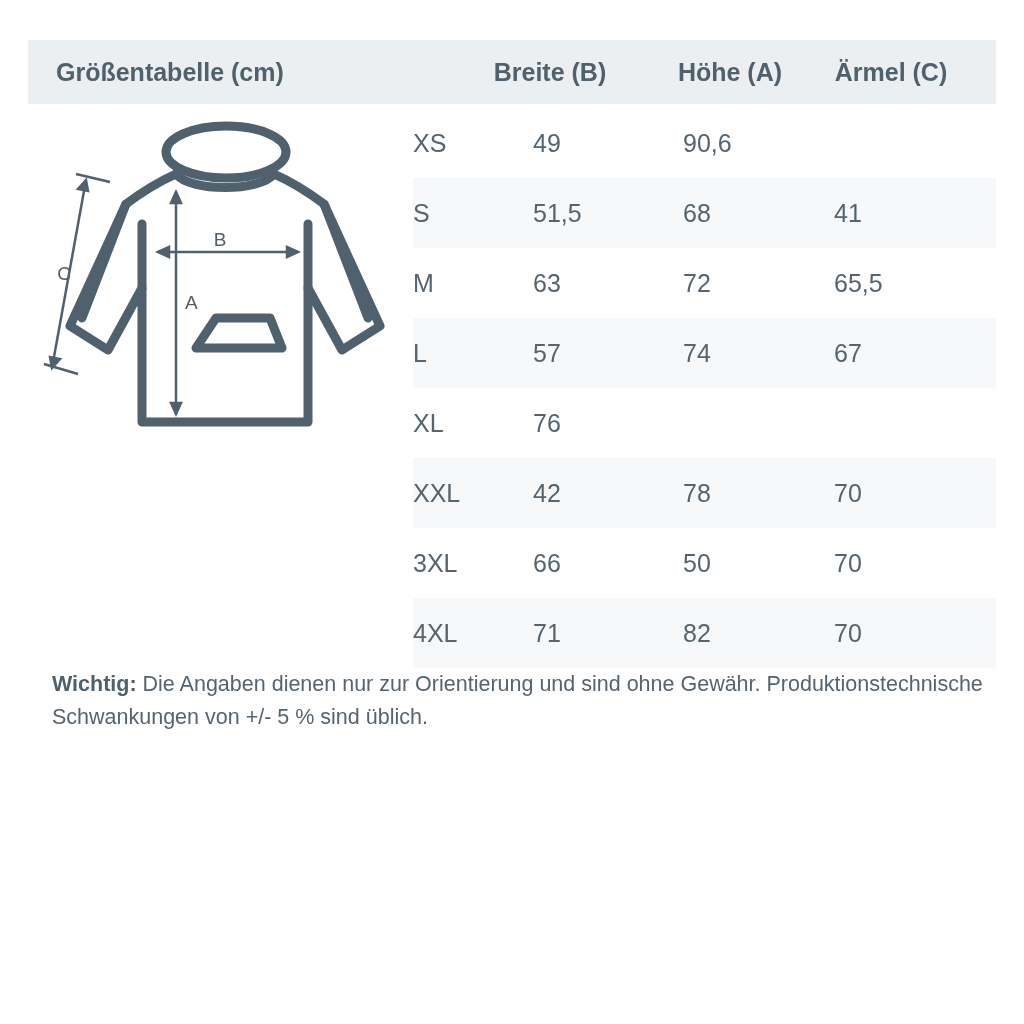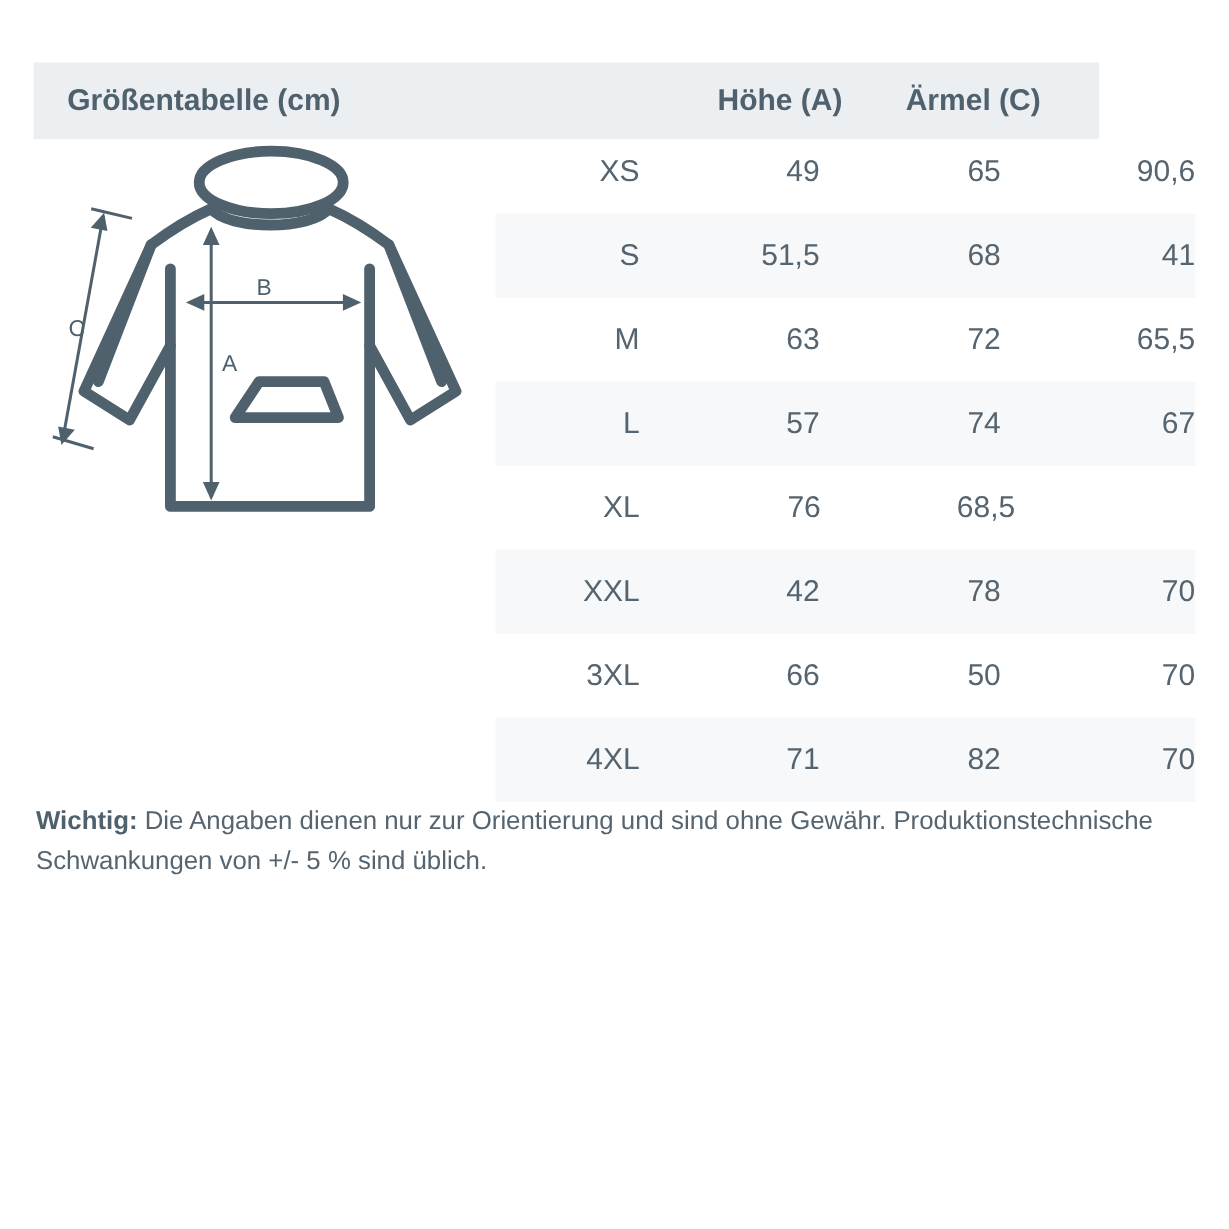--- a/index.html
+++ b/index.html
@@ -18,22 +18,22 @@
   .page {
     position: relative;
     width: 1024px;
     height: 1024px;
   }
 
   
   .header-row {
     position: absolute;
     left: 28px;
-    top: 52px;
-    width: 888px;
+    top: 40px;
+    width: 968px;
     height: 64px;
     background: #eceff1;
     display: flex;
     align-items: center;
   }
   .header-title {
     position: absolute;
     left: 28px;
     top: 50%;
     transform: translateY(-50%);
@@ -72,32 +72,32 @@
     display: flex;
     align-items: center;
     height: 70px;
   }
   .row.alt {
     background: #f6f8f9;
   }
   .cell {
     font-size: 25px;
     color: #55646f;
-    text-align: right;
+    text-align: left;
     white-space: nowrap;
   }
   .cell.size   { width: 120px; }
   .cell.breite { width: 150px; }
   .cell.hoehe  { width: 151px; }
   .cell.aermel { width: 162px; }
 
   
   .note {
     position: absolute;
-    left: 30px;
+    left: 52px;
     top: 668px;
     width: 940px;
     font-size: 21.5px;
     line-height: 33px;
     color: #55646f;
   }
   .note b {
     font-weight: bold;
     color: #4f616d;
   }
@@ -112,20 +112,21 @@
   }
 </style>
 </head>
 <body>
 
 <div class="page">
 
   <div class="header-row">
     <div class="header-title">Größentabelle (cm)</div>
     <div class="header-cols">
+      <div class="header-col c-breite">Breite (B)</div>
       <div class="header-col c-hoehe">Höhe (A)</div>
       <div class="header-col c-aermel">Ärmel (C)</div>
     </div>
   </div>
 
   <div class="illus">
     <svg width="380" height="340" viewBox="0 0 380 340" xmlns="http://www.w3.org/2000/svg">
       <g fill="none" stroke="#4f616d" stroke-width="9" stroke-linejoin="round" stroke-linecap="round">
 
         <ellipse cx="196" cy="40" rx="60" ry="26"></ellipse>
@@ -168,21 +169,20 @@
         <text x="34" y="168" text-anchor="middle">C</text>
       </g>
     </svg>
   </div>
 
   <div class="table">
 
     <div class="row">
       <div class="cell size">XS</div>
       <div class="cell breite">49</div>
-      <div class="cell hoehe">65</div>
       <div class="cell aermel">90,6</div>
     </div>
 
     <div class="row alt">
       <div class="cell size">S</div>
       <div class="cell breite">51,5</div>
       <div class="cell hoehe">68</div>
       <div class="cell aermel">41</div>
     </div>
 
@@ -196,21 +196,20 @@
     <div class="row alt">
       <div class="cell size">L</div>
       <div class="cell breite">57</div>
       <div class="cell hoehe">74</div>
       <div class="cell aermel">67</div>
     </div>
 
     <div class="row">
       <div class="cell size">XL</div>
       <div class="cell hoehe">76</div>
-      <div class="cell aermel">68,5</div>
     </div>
 
     <div class="row alt">
       <div class="cell size">XXL</div>
       <div class="cell breite">42</div>
       <div class="cell hoehe">78</div>
       <div class="cell aermel">70</div>
     </div>
 
     <div class="row">

